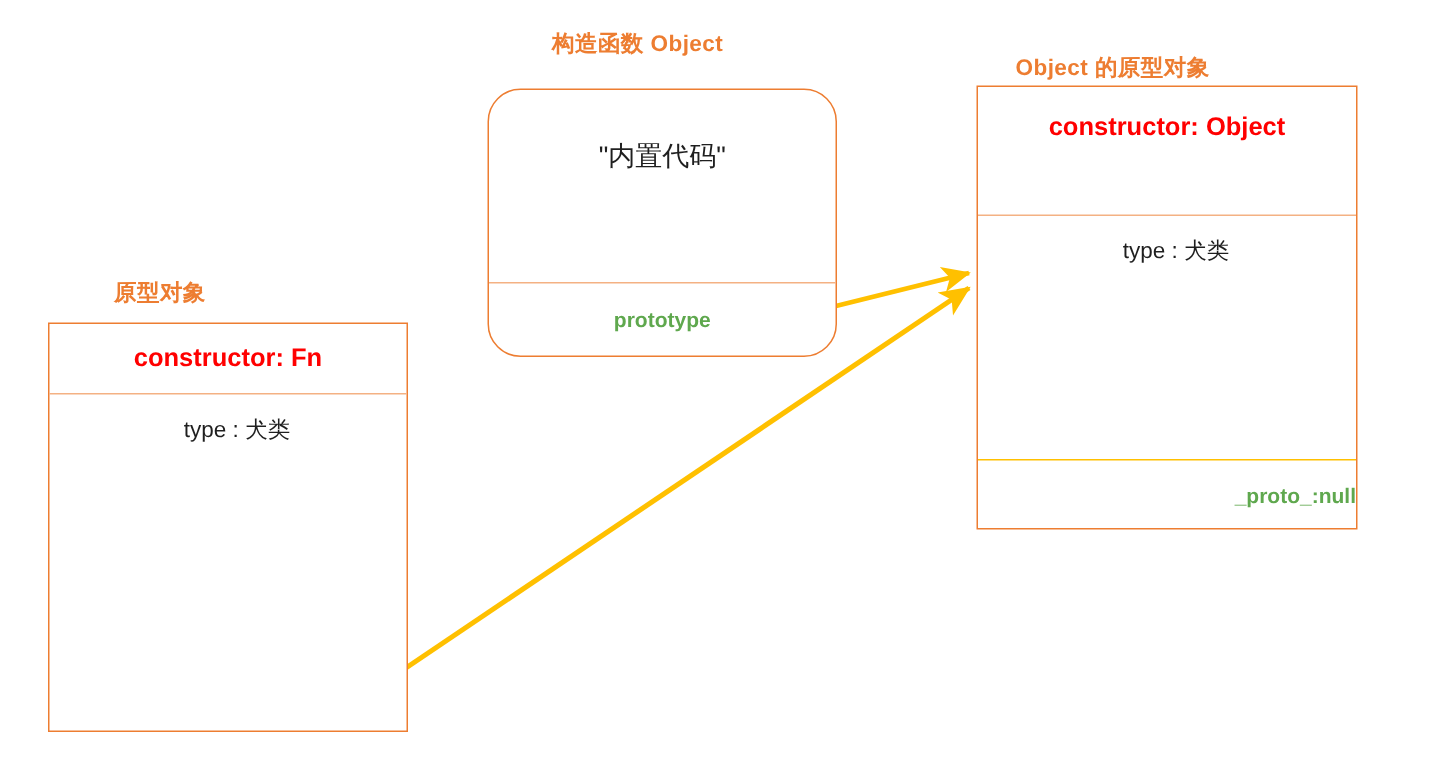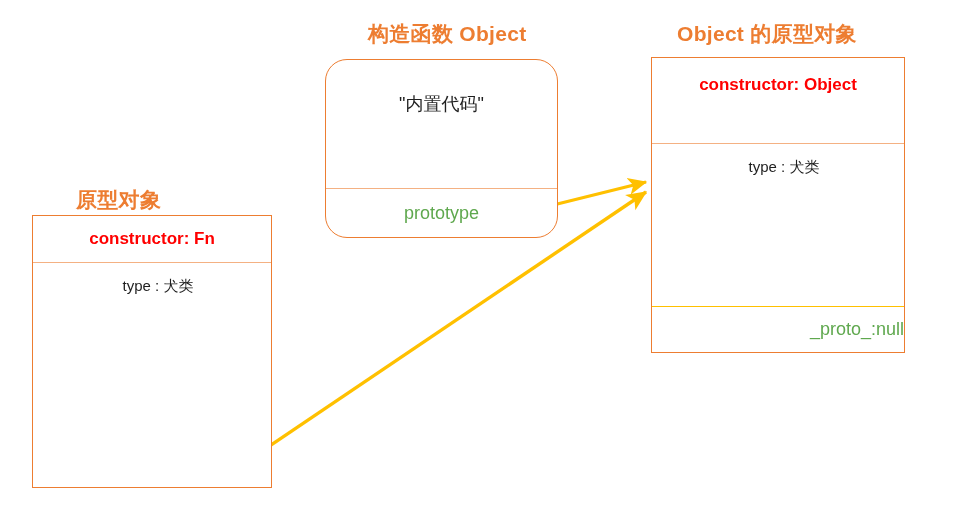--- a/index.html
+++ b/index.html
@@ -26,21 +26,21 @@
     width: 960px;
     height: 515px;
     pointer-events: none;
   }
 
   
   .caption {
     position: absolute;
     color: #ED7D31;
     font-weight: bold;
-    font-size: 21px;
+    font-size: 15px;
     white-space: nowrap;
     letter-spacing: 0.3px;
   }
 
   
   .obj-box {
     position: absolute;
     border: 1.6px solid #ED7D31;
     background: #ffffff;
     box-sizing: border-box;
@@ -65,22 +65,22 @@
   .cell.div-gold  { border-top: 1.7px solid #FFC000; justify-content: flex-end; }
 
   .txt-ctor {
     color: #FF0000;
     font-weight: bold;
     font-size: 17px;
     white-space: nowrap;
   }
   .txt-proto {
     color: #5FA84E;
-    font-weight: normal;
-    font-size: 18px;
+    font-weight: bold;
+    font-size: 14px;
     white-space: nowrap;
     text-decoration: none;
   }
   .txt-body {
     color: #1F1F1F;
     font-size: 15px;
     white-space: nowrap;
     padding-top: 14px;
   }
   .txt-code {
@@ -121,21 +121,21 @@
 
   <div class="obj-box rounded" style="left:325px; top:59px; width:233px; height:179px;">
     <div class="cell center" style="height:128px; align-items:flex-start; padding-top:32px;">
       <span class="txt-code">"内置代码"</span>
     </div>
     <div class="cell center div-peach" style="flex:1 1 auto;">
       <span class="txt-proto">prototype</span>
     </div>
   </div>
 
-  <div class="caption" style="left:677px; top:20px;">Object 的原型对象</div>
+  <div class="caption" style="left:677px; top:36px;">Object 的原型对象</div>
 
   <div class="obj-box" style="left:651px; top:57px; width:254px; height:296px;gap:32px;">
     <div class="cell center" style="height:53px;">
       <span class="txt-ctor">constructor: Object</span>
     </div>
     <div class="cell left div-peach" style="flex:1 1 auto;">
       <span class="txt-body">type : 犬类</span>
     </div>
     <div class="cell center div-gold" style="height:46px;">
       <span class="txt-proto">_proto_:null</span>

